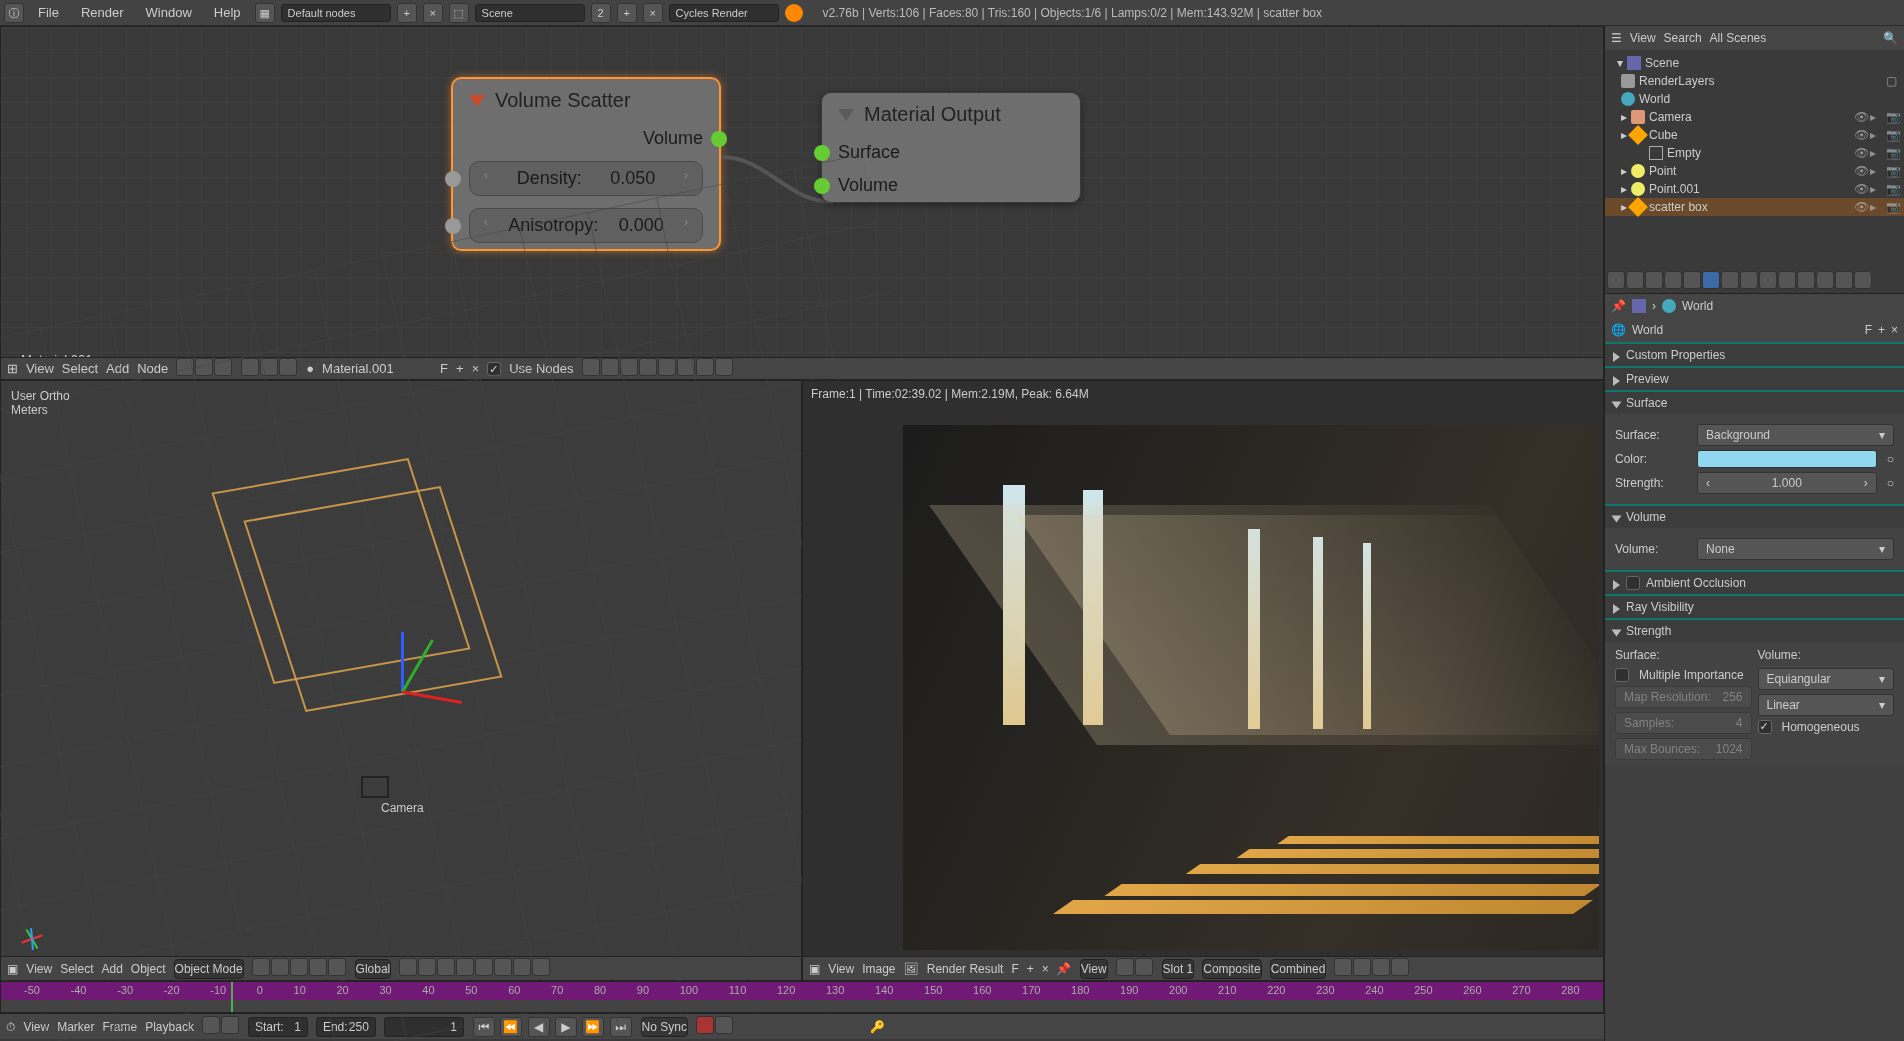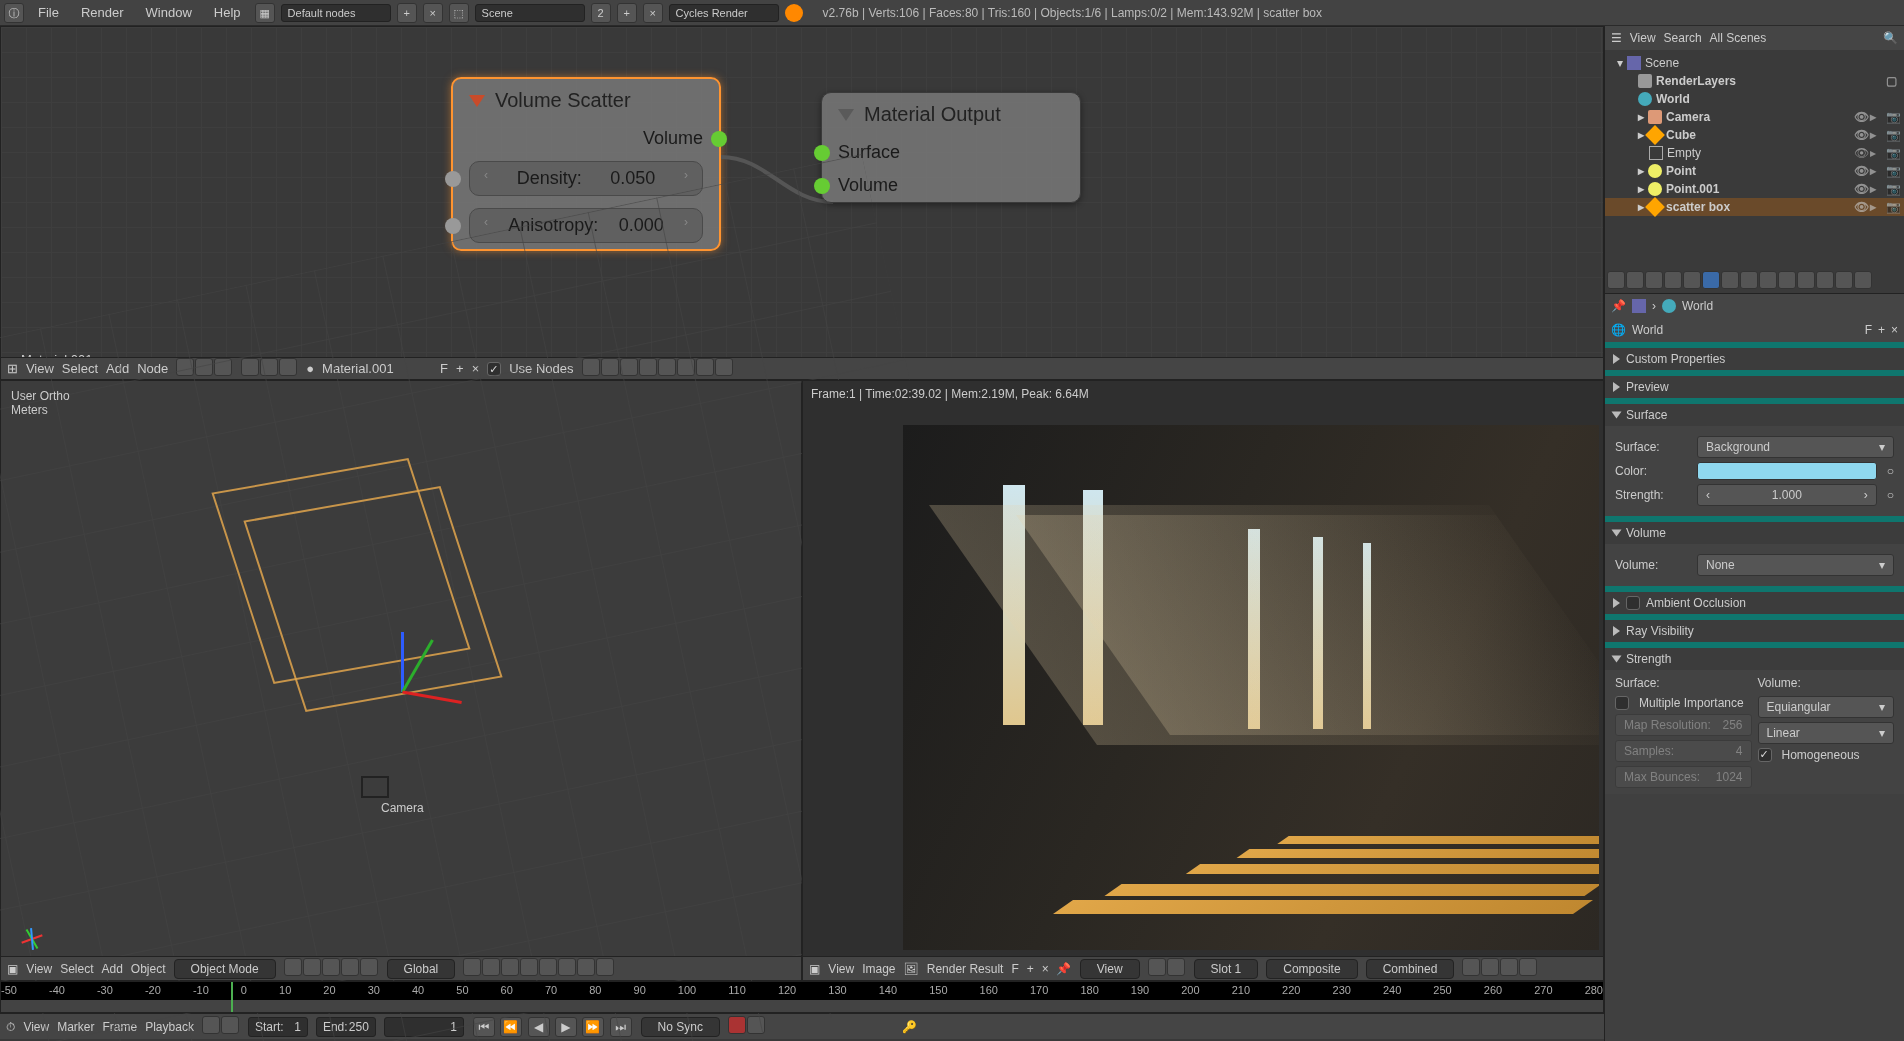--- a/index.html
+++ b/index.html
@@ -50,65 +50,65 @@
 .ax.x{ background:#e33; transform:rotate(-20deg);} .ax.y{ background:#3c3; transform:rotate(60deg);} .ax.z{ background:#39f; transform:rotate(-95deg);}
 .gizmo { position:absolute; left:50%; top:52%; transform:translate(-50%,-50%); }
 .gizmo .arrow { position:absolute; width:3px; height:60px; left:0; top:-60px; }
 .gizmo .ar-z{ background:#2d5cff;} .gizmo .ar-y{ background:#2cae2c; transform:rotate(30deg); transform-origin:bottom;} .gizmo .ar-x{ background:#d22; transform:rotate(100deg); transform-origin:bottom; }
 .cube-wire { position:absolute; left:240px; top:90px; width:200px; height:200px; border:2px solid #e0a44c; transform:rotate(-12deg) skew(6deg,2deg); opacity:0.85; }
 .cube-wire2 { position:absolute; left:272px; top:118px; width:200px; height:200px; border:2px solid #e0a44c; transform:rotate(-12deg) skew(6deg,2deg); opacity:0.85; }
 .cam-label { position:absolute; left:380px; top:420px; font-size:12px; }
 .cam-icon { position:absolute; left:360px; top:395px; width:28px; height:22px; border:2px solid #222; background:transparent; }
 
 .vp-header { position:absolute; bottom:0; left:0; right:0; height:24px; background:#454545; display:flex; align-items:center; gap:8px; padding:0 6px; border-top:1px solid #222; font-size:12px; }
-.select-btn { background:#353535; border:1px solid #222; padding:2px 16px; border-radius:4px; }
+.select-btn { background:#353535; border:1px solid #222; padding:2px 0; border-radius:4px; }
 .iconcluster span { display:inline-block; width:18px; height:18px; background:#555; border:1px solid #333; border-radius:3px; margin-right:1px; }
 
 
 .image-editor { background:#2f2f2f; position:relative; border:1px solid #222; }
 .render-stats { position:absolute; left:8px; top:6px; font-size:12px; color:#ccc; }
 .render-img { position:absolute; left:100px; top:44px; right:4px; bottom:30px; background:linear-gradient(115deg,#1c1c1c 0%,#2a2722 40%,#352f27 70%,#2c2823 100%); overflow:hidden; }
 .window-slit { position:absolute; background:linear-gradient(180deg,#cfe6ee 0%,#e0c78e 100%); }
 .beam { position:absolute; background:linear-gradient(100deg,rgba(230,210,170,0.25),rgba(230,210,170,0));}
 .floor-slit { position:absolute; background:linear-gradient(90deg,#e0a648,#c08830); height:14px; transform:skewX(-55deg); }
 
 .img-header { position:absolute; bottom:0; left:0; right:0; height:24px; background:#454545; display:flex; align-items:center; gap:8px; padding:0 6px; border-top:1px solid #222; font-size:12px; }
 
 
 .timeline { grid-column:1; grid-row:3; background:#434343; position:relative; border:1px solid #222; font-size:11px; }
-.tl-ruler { height:18px; background:#000000; display:flex; justify-content:space-between; padding:2px 0; color:#aaa; }
+.tl-ruler { height:18px; background:#701a75; display:flex; justify-content:space-between; padding:2px 23px; color:#aaa; }
 .green-marker { position:absolute; left:230px; top:0; width:2px; height:100%; background:#4caf50; }
 
 .tl-header { grid-column:1; grid-row:4; height:26px; background:#454545; display:flex; align-items:center; gap:8px; padding:0 6px; font-size:12px; border-top:1px solid #222; }
 .numbox { background:#2f2f2f; border:1px solid #222; padding:2px 6px; border-radius:3px; min-width:60px; display:flex; justify-content:space-between; }
 .playbtns span { display:inline-block; width:22px; height:20px; background:#555; border:1px solid #333; border-radius:3px; text-align:center; line-height:18px; margin:0 1px; }
 
 
 .right-column { grid-column:2; grid-row:1 / 5; display:flex; flex-direction:column; background:#404040; border-left:1px solid #222; font-size:12px; }
 .outliner { flex:0 0 268px; background:#3a3a3a; border-bottom:1px solid #222; display:flex; flex-direction:column; }
 .out-header { height:24px; background:#454545; display:flex; align-items:center; gap:8px; padding:0 6px; }
 .tree { flex:1; padding:4px 0; }
 .tree-row { display:flex; align-items:center; padding:2px 4px 2px 12px; gap:4px; position:relative; }
 .tree-row .icons-right { margin-left:auto; display:flex; gap:2px; }
 .tree-row .icons-right span { width:14px; height:14px; opacity:0.6; }
 .tree-row.sel { background:#6a4a2a; }
-.tree-indent { padding-left:33px;font-weight:bold; }
+.tree-indent { padding-left:16px; }
 .tree-indent2 { padding-left:44px; }
 .obj-icon { width:14px; height:14px; display:inline-block; }
 .ico-scene{background:#66a;} .ico-layers{background:#999;border-radius:2px;} .ico-world{background:#4ab;border-radius:50%;}
 .ico-cam{background:#d97;border-radius:2px;} .ico-mesh{background:orange;transform:rotate(45deg);} 
 .ico-empty{background:none;border:1px solid #aaa;} .ico-lamp{background:#ee6; border-radius:50%;}
 
 .properties { flex:1; overflow:auto; }
 .prop-tabs { height:24px; background:#3a3a3a; display:flex; gap:1px; padding:2px; }
 .prop-tabs span { width:18px; height:18px; background:#555; border:1px solid #333; border-radius:3px; }
 .prop-tabs span.active { background:#3a6aa8; }
 .breadcrumb { height:24px; background:#454545; display:flex; align-items:center; gap:6px; padding:0 6px; }
 .prop-contexts { height:24px; background:#454545; display:flex; align-items:center; gap:6px; padding:0 6px; }
-.panel-head { background:#3c3c3c; padding:4px 8px; border-top:6px solid #0f766e; display:flex; align-items:center; gap:6px; }
+.panel-head { background:#3c3c3c; padding:4px 8px; border-top:2px solid #0f766e; display:flex; align-items:flex-end; gap:6px; }
 .panel-head .tri2 { display:inline-block; width:0;height:0;border-top:5px solid transparent;border-bottom:5px solid transparent;border-left:7px solid #bbb; }
 .panel-head.open .tri2 { transform:rotate(90deg); }
 .panel-body { padding:6px 10px; background:#434343; }
 .prop-row { display:flex; align-items:center; margin:4px 0; gap:10px; }
 .prop-row .label { width:72px; }
 .dropdown { flex:1; background:#555; border:1px solid #333; border-radius:3px; padding:3px 8px; display:flex; justify-content:space-between; }
 .color-field { flex:1; height:18px; background:#8fd8ef; border:1px solid #333; border-radius:3px; }
 .slider { flex:1; background:#555; border:1px solid #333; border-radius:3px; padding:3px 8px; display:flex; justify-content:space-between; }
 .check { width:14px; height:14px; background:#2f2f2f; border:1px solid #666; border-radius:3px; display:inline-block; }
 .check.on::after { content:"✓"; font-size:11px; position:relative; top:-2px; left:1px; color:#ddd;}

